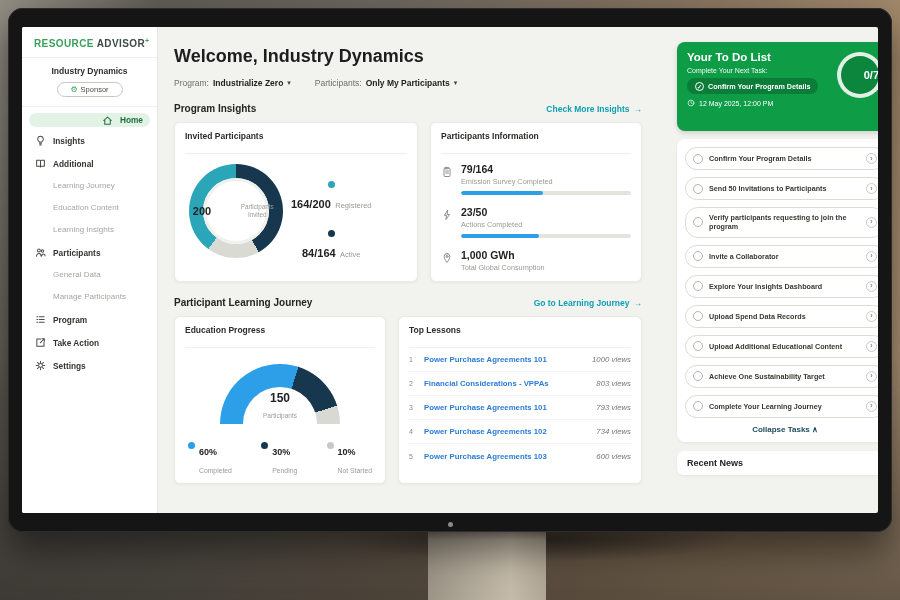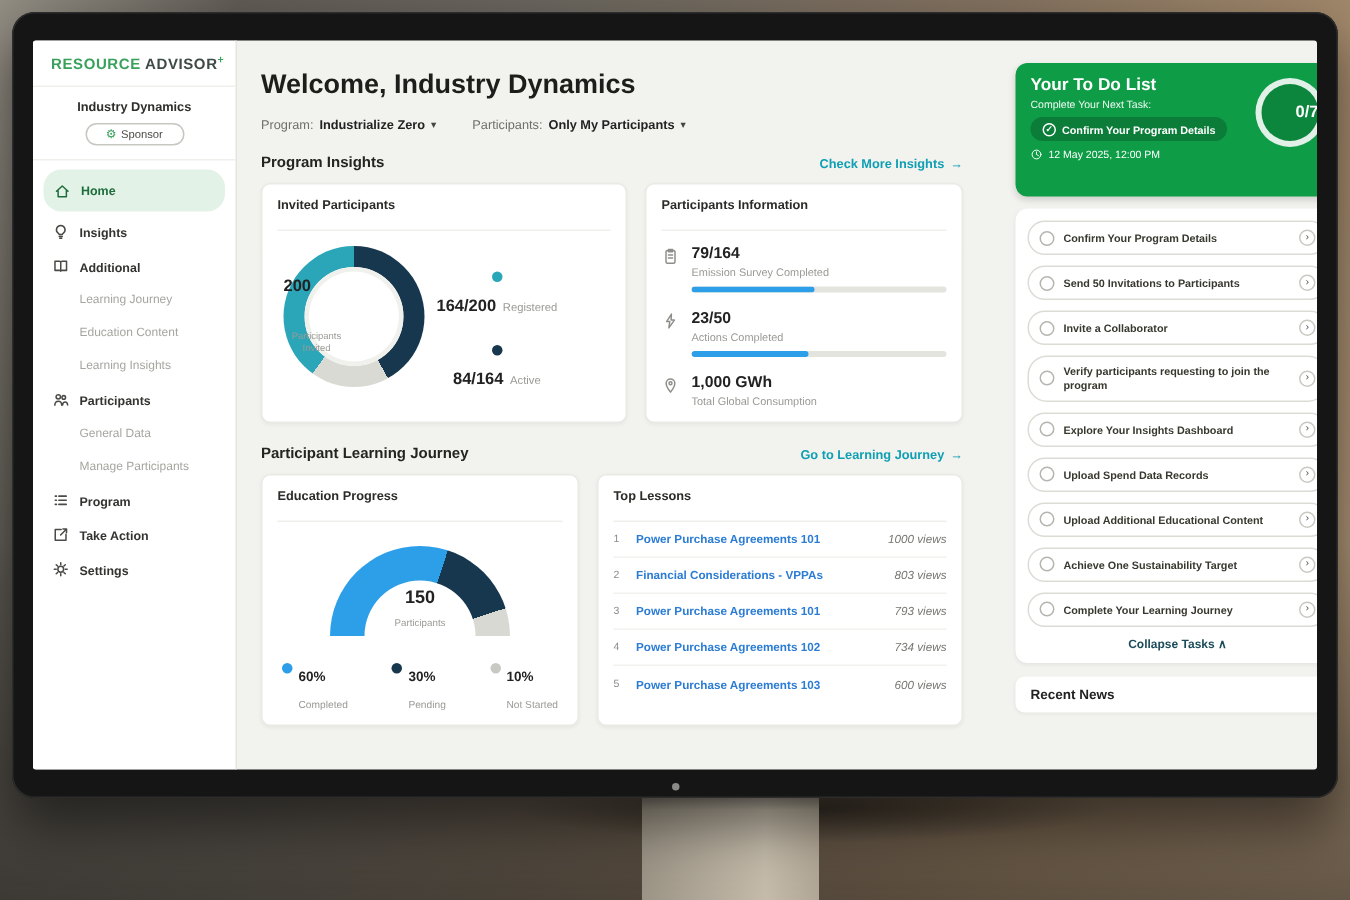--- a/index.html
+++ b/index.html
@@ -19,21 +19,21 @@
   .logo .g{color:#3aa15c;}
   .logo .d{color:#3d4a45;}
   .logo .p{color:#3aa15c;font-size:7px;vertical-align:super;}
   .org{padding:8px 6px 2px;text-align:center;font-size:8.5px;font-weight:bold;color:#2e2e2c;}
   .sponsor{margin:4px auto 9px;width:66px;height:15px;border:1px solid #c7c7c2;border-radius:9px;display:flex;align-items:center;justify-content:center;gap:3px;font-size:7.5px;color:#4c4c48;background:#fff;}
   .sponsor .gear{font-size:8px;color:#3aa15c;line-height:1;}
   .nav{padding:6px 0;border-top:1px solid #efefeb;}
   .nav-item{display:flex;align-items:center;gap:7px;height:23px;padding:0 13px;font-size:8.3px;font-weight:bold;color:#33332f;}
   .nav-item .nicon{display:flex;width:11px;height:11px;color:#4a4a46;flex:none;}
   .nav-item svg{width:11px;height:11px;}
-  .nav-item.active{background:#e3f2e6;border-radius:12px;margin:0 7px 2px;padding:0 7px;height:28px;color:#1d6e3c;}
+  .nav-item.active{background:#e3f2e6;border-radius:12px;margin:0 7px 2px;padding:0 7px;height:14px;color:#1d6e3c;justify-content:flex-end;}
   .nav-item.active .nicon{color:#1d6e3c;}
   .nav-sub{height:22px;line-height:22px;padding:0 12px 0 31px;font-size:8px;color:#a6a6a0;}
 
   
   .main{position:absolute;left:152px;top:0;width:468px;height:100%;}
   .welcome{margin-top:19px;font-size:18px;font-weight:bold;color:#1d1d1b;}
   .filters{margin-top:11px;display:flex;gap:24px;align-items:center;font-size:8.5px;color:#6f6f6a;}
   .filter{display:flex;align-items:center;gap:4px;}
   .filter b{color:#222;}
   .chev{font-size:7px;color:#444;}
@@ -44,21 +44,21 @@
   .card{background:#fff;border:1px solid #eaeae5;border-radius:6px;box-shadow:0 1px 3px rgba(0,0,0,.05);padding:8px 10px;}
   .card-title{font-size:8.5px;font-weight:bold;color:#2b2b28;padding-bottom:12px;border-bottom:1px solid #efefeb;}
   .card.invited{width:244px;height:160px;}
   .card.info{width:212px;height:160px;}
   .card.education{width:212px;height:168px;}
   .card.lessons{width:244px;height:168px;}
 
   .invited-body{display:flex;align-items:flex-start;}
   .donut{position:relative;width:94px;height:94px;border-radius:50%;margin:10px 8px 0 4px;flex:none;background:#dadad5;}
   .donut-hole{position:absolute;inset:14px;background:#fff;border-radius:50%;box-shadow:inset 0 0 0 3px #f0f0ec;}
-  .donut-center{position:absolute;inset:0;display:flex;flex-direction:column;align-items:flex-start;justify-content:center;text-align:center;gap:24px;}
+  .donut-center{position:absolute;inset:0;display:flex;flex-direction:row;align-items:center;justify-content:center;text-align:center;gap:24px;}
   .donut-center b{font-size:11px;color:#222;}
   .donut-center span{font-size:6.3px;color:#9a9a95;line-height:1.25;width:44px;}
   .dlegend{margin-top:24px;display:flex;flex-direction:column;gap:15px;}
   .dl-row{display:flex;align-items:center;gap:6px;flex-direction:column;}
   .dot{width:7px;height:7px;border-radius:50%;margin-top:3px;flex:none;background:#999;}
   .dl-val{font-size:11px;font-weight:bold;color:#222;line-height:1.1;}
   .dl-lab{font-size:7.5px;color:#9a9a95;}
 
   .stats{margin-top:9px;}
   .stat{display:flex;gap:8px;margin-bottom:11px;}
@@ -385,26 +385,26 @@
           <span class="t-label">Confirm Your Program Details</span>
           <span class="t-go">›</span>
         </div>
         <div class="task">
           <span class="t-check"></span>
           <span class="t-label">Send 50 Invitations to Participants</span>
           <span class="t-go">›</span>
         </div>
         <div class="task">
           <span class="t-check"></span>
+          <span class="t-label">Verify participants requesting to join the program</span>
+          <span class="t-go">›</span>
+        </div>
+        <div class="task">
+          <span class="t-check"></span>
           <span class="t-label">Invite a Collaborator</span>
-          <span class="t-go">›</span>
-        </div>
-        <div class="task">
-          <span class="t-check"></span>
-          <span class="t-label">Verify participants requesting to join the program</span>
           <span class="t-go">›</span>
         </div>
         <div class="task">
           <span class="t-check"></span>
           <span class="t-label">Explore Your Insights Dashboard</span>
           <span class="t-go">›</span>
         </div>
         <div class="task">
           <span class="t-check"></span>
           <span class="t-label">Upload Spend Data Records</span>

